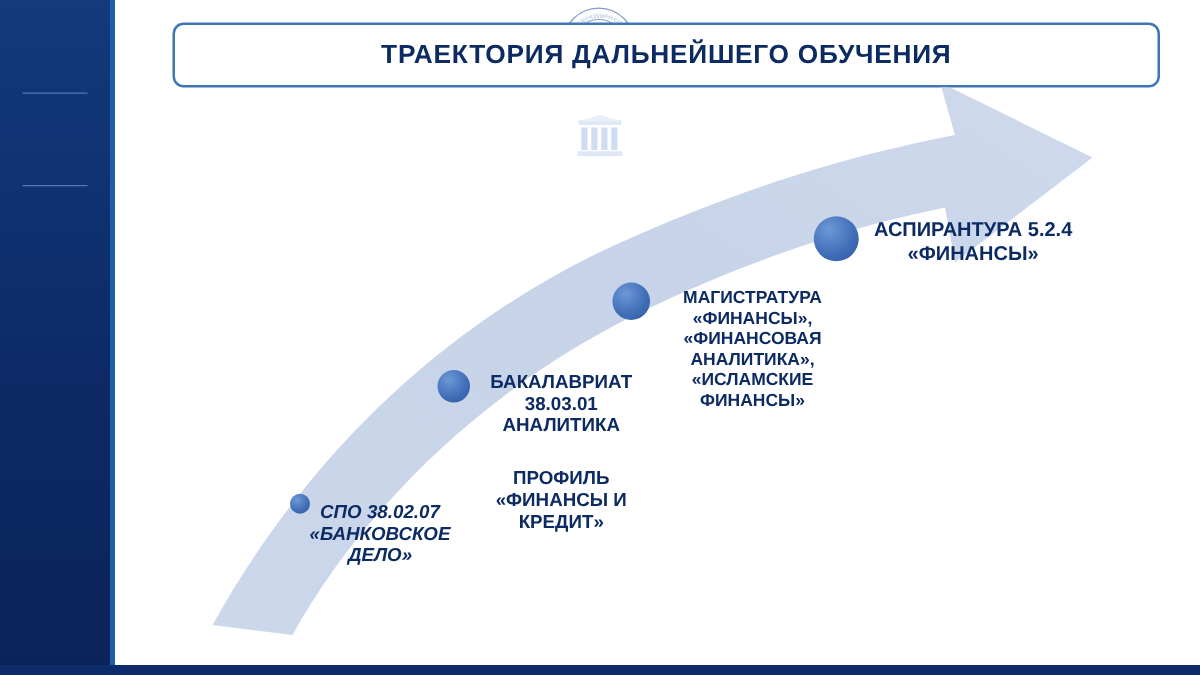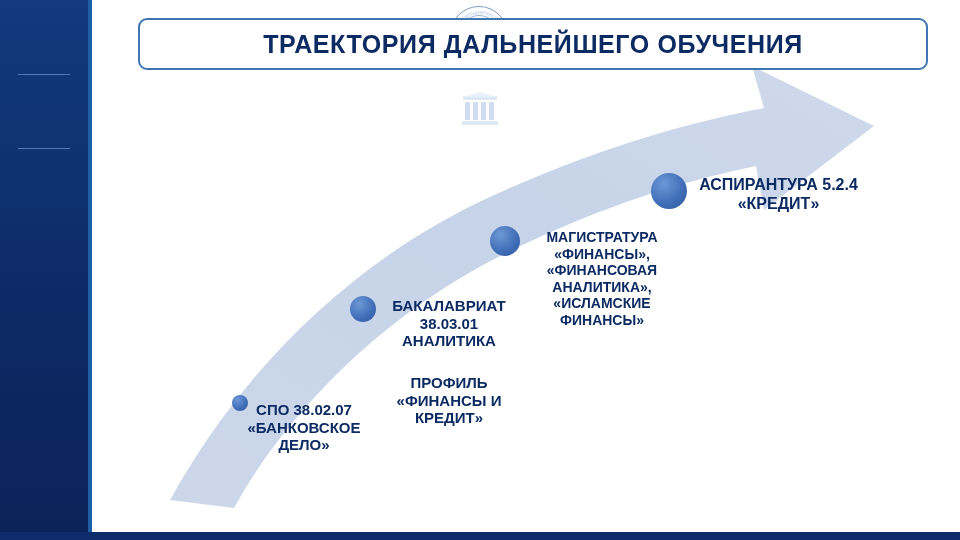--- a/index.html
+++ b/index.html
@@ -117,21 +117,21 @@
     border: 2px solid #3f77b5;
     border-radius: 9px;
     background: #ffffff;
     display: flex;
     align-items: center;
     justify-content: center;
     box-sizing: border-box;
   }
   .title-text {
     color: #0d2b63;
-    font-size: 25px;
+    font-size: 21px;
     font-weight: bold;
     letter-spacing: 0.6px;
     text-align: right;
   }
 
   
   .arrow-layer {
     position: absolute;
     left: 92px;
     top: 70px;
@@ -148,21 +148,21 @@
   }
   .node-label {
     position: absolute;
     color: #0d2b63;
     font-weight: bold;
     text-align: center;
     line-height: 1.18;
   }
 
   .n1-dot { left: 232px; top: 395px; width: 16px; height: 16px; }
-  .n1-label { left: 226px; top: 401px; width: 156px; font-size: 15px; }
+  .n1-label { left: 226px; top: 401px; width: 156px; font-size: 15px; font-style: italic; }
 
   .n2-dot { left: 350px; top: 296px; width: 26px; height: 26px; }
   .n2-label { left: 378px; top: 297px; width: 142px; font-size: 15px; }
   .n2-sub  { left: 378px; top: 374px; width: 142px; font-size: 15px; }
 
   .n3-dot { left: 490px; top: 226px; width: 30px; height: 30px; }
   .n3-label { left: 528px; top: 229px; width: 148px; font-size: 14px; }
 
   .n4-dot { left: 651px; top: 173px; width: 36px; height: 36px; }
   .n4-label { left: 696px; top: 176px; width: 165px; font-size: 16px; }
@@ -299,15 +299,15 @@
 <div class="node-label n1-label">СПО 38.02.07 «БАНКОВСКОЕ ДЕЛО»</div>
 
 <div class="node-dot n2-dot"></div>
 <div class="node-label n2-label">БАКАЛАВРИАТ 38.03.01 АНАЛИТИКА</div>
 <div class="node-label n2-sub">ПРОФИЛЬ «ФИНАНСЫ И КРЕДИТ»</div>
 
 <div class="node-dot n3-dot"></div>
 <div class="node-label n3-label">МАГИСТРАТУРА «ФИНАНСЫ», «ФИНАНСОВАЯ АНАЛИТИКА», «ИСЛАМСКИЕ ФИНАНСЫ»</div>
 
 <div class="node-dot n4-dot"></div>
-<div class="node-label n4-label">АСПИРАНТУРА 5.2.4 «КРЕДИТ»</div>
+<div class="node-label n4-label">АСПИРАНТУРА 5.2.4 «ФИНАНСЫ»</div>
 
 <div class="bottom-bar"></div>
 
 </body></html>

